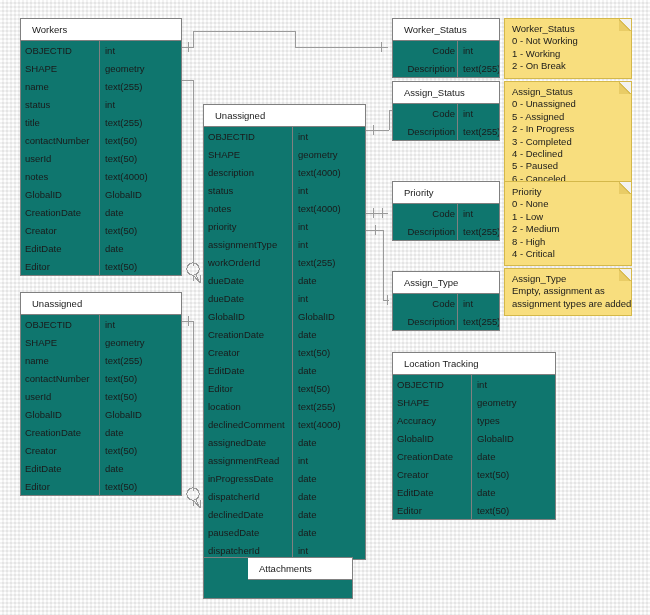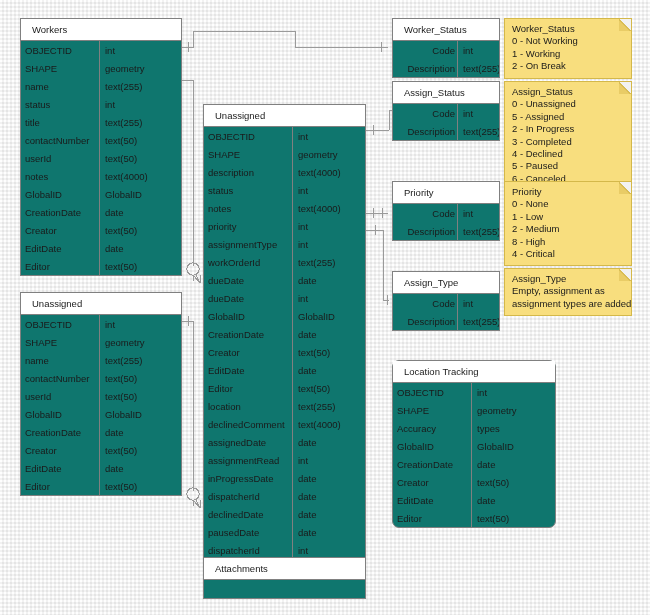--- a/index.html
+++ b/index.html
@@ -352,21 +352,21 @@
           <span class="fname">Code</span>
           <span class="ftype">int</span>
         </div>
       <div class="erow">
           <span class="fname">Description</span>
           <span class="ftype">text(255)</span>
         </div>
     </div>
   </div>
 
-  <div class="entity w-loc" style="left:392px;top:360px;width:164px;border-radius:7px;">
+  <div class="entity w-loc" style="left:392px;top:352px;width:164px;">
     <div class="ehead">Location Tracking</div>
     <div class="ebody">
       <div class="erow">
           <span class="fname">OBJECTID</span>
           <span class="ftype">int</span>
         </div>
       <div class="erow">
           <span class="fname">SHAPE</span>
           <span class="ftype">geometry</span>
         </div>
@@ -390,21 +390,21 @@
           <span class="fname">EditDate</span>
           <span class="ftype">date</span>
         </div>
       <div class="erow">
           <span class="fname">Editor</span>
           <span class="ftype">text(50)</span>
         </div>
     </div>
   </div>
 
-  <div class="entity" style="left:203px;top:557px;width:163px;">
+  <div class="entity" style="left:203px;top:557px;width:150px;padding-left:44px;">
     <div class="ehead">Attachments</div>
     <div class="ebody">
       <div class="erow empty">
           <span class="fname"></span>
         </div>
     </div>
   </div>
 
   <div class="note" style="left:504px;top:18px;width:128px;">
     <div class="dogear"></div>

